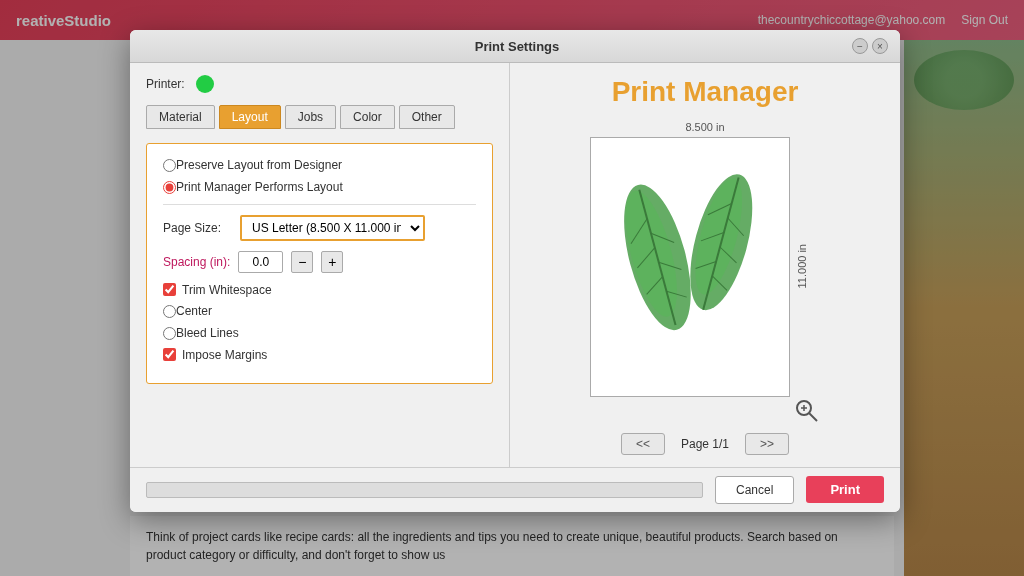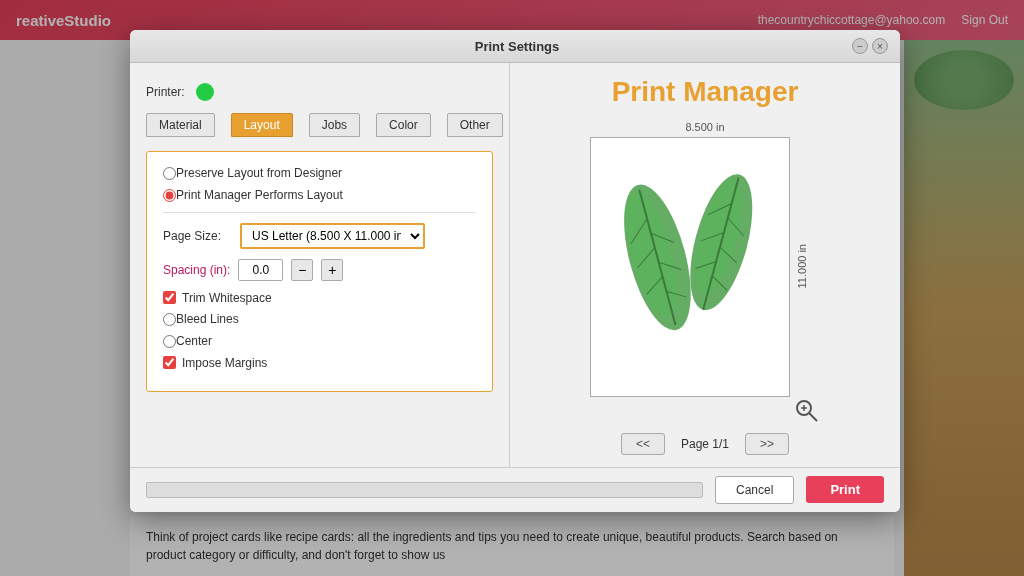--- a/index.html
+++ b/index.html
@@ -151,21 +151,21 @@
     }
 
     .modal-content {
       display: flex;
       gap: 0;
     }
 
     
     .left-panel {
       width: 380px;
-      padding: 20px 16px;
+      padding: 12px 16px;
       border-right: 1px solid #ccc;
       flex-shrink: 0;
     }
 
     .printer-row {
       display: flex;
       align-items: center;
       gap: 10px;
       margin-bottom: 12px;
     }
@@ -190,21 +190,21 @@
       width: 18px;
       height: 18px;
       border-radius: 50%;
       background: #22cc44;
       flex-shrink: 0;
     }
 
     
     .tabs {
       display: flex;
-      gap: 16px;
+      gap: 4px;
       margin-bottom: 14px;
     }
 
     .tab {
       padding: 4px 12px;
       font-size: 12px;
       border: 1px solid #aaa;
       background: #e8e8e8;
       cursor: pointer;
       border-radius: 2px 2px 0 0;
@@ -532,26 +532,26 @@
           <button class="stepper-btn">+</button>
         </div>
 
         <div class="checkbox-row">
           <input type="checkbox" class="checkbox-input" checked="" style="">
           <span class="checkbox-label">Trim Whitespace</span>
         </div>
 
         <div class="radio-row">
           <input type="radio" class="radio-input" name="position" style="">
-          <span class="radio-label">Bleed Lines</span>
+          <span class="radio-label">Center</span>
         </div>
 
         <div class="radio-row">
           <input type="radio" class="radio-input" name="position" style="">
-          <span class="radio-label">Center</span>
+          <span class="radio-label">Bleed Lines</span>
         </div>
 
         <div class="checkbox-row">
           <input type="checkbox" class="checkbox-input" checked="" style="">
           <span class="checkbox-label">Impose Margins</span>
         </div>
       </div>
     </div>
 
     <div class="right-panel">

